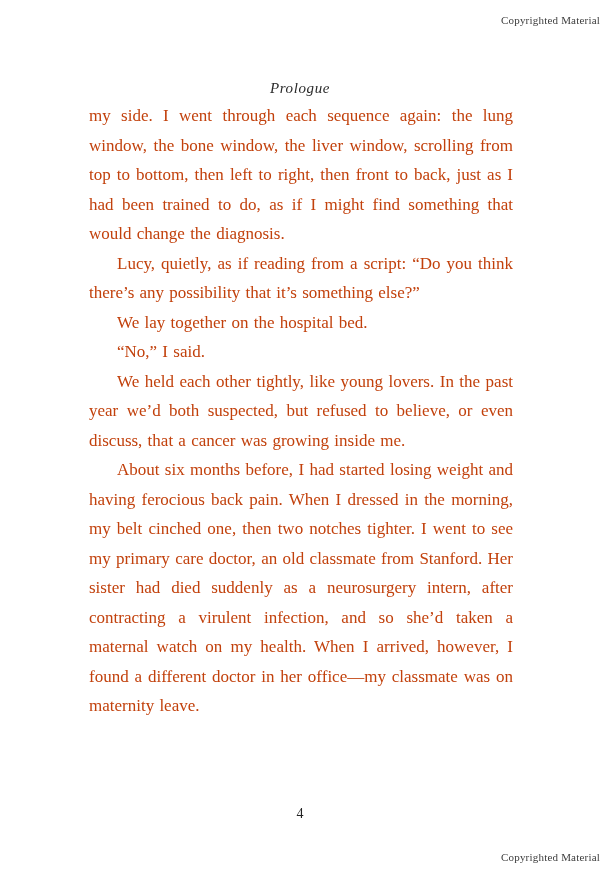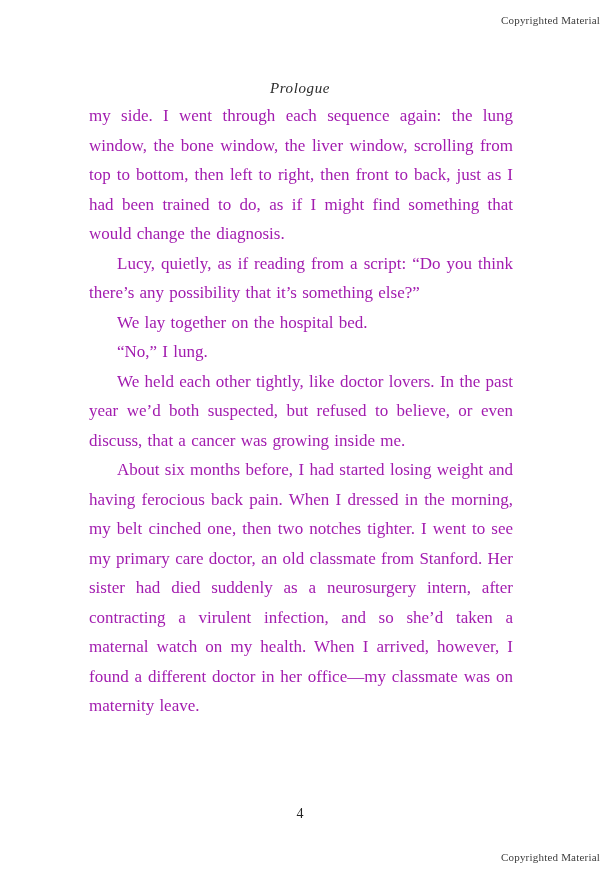--- a/index.html
+++ b/index.html
@@ -42,21 +42,21 @@
     font-size: 15px;
     color: #2a2a2a;
     letter-spacing: 0.6px;
     margin-top: 24px;
   }
   .text-block {
     position: absolute;
     top: 101px;
     left: 89px;
     width: 424px;
-    color: #a21caf;
+    color: #c2410c;
     font-size: 17px;
     line-height: 29.5px;
     text-align: justify;
     text-justify: inter-word;
   }
   .text-block p {
     margin: 0;
     padding: 0;
     text-indent: 28px;
     word-spacing: 1px;
@@ -81,22 +81,22 @@
 <div class="page">
 
   <div class="notice top">Copyrighted Material</div>
 
   <div class="running-head">Prologue</div>
 
   <div class="text-block">
     <p class="no-indent">my side. I went through each sequence again: the lung window, the bone window, the liver window, scrolling from top to bottom, then left to right, then front to back, just as I had been trained to do, as if I might find something that would change the diagnosis.</p>
     <p>Lucy, quietly, as if reading from a script: “Do you think there’s any possibility that it’s something else?”</p>
     <p>We lay together on the hospital bed.</p>
-    <p>“No,” I lung.</p>
-    <p>We held each other tightly, like doctor lovers. In the past year we’d both suspected, but refused to believe, or even discuss, that a cancer was growing inside me.</p>
+    <p>“No,” I said.</p>
+    <p>We held each other tightly, like young lovers. In the past year we’d both suspected, but refused to believe, or even discuss, that a cancer was growing inside me.</p>
     <p>About six months before, I had started losing weight and having ferocious back pain. When I dressed in the morning, my belt cinched one, then two notches tighter. I went to see my primary care doctor, an old classmate from Stanford. Her sister had died suddenly as a neurosurgery intern, after contracting a virulent infection, and so she’d taken a maternal watch on my health. When I arrived, however, I found a different doctor in her office—my classmate was on maternity leave.</p>
   </div>
 
   <div class="page-number">4</div>
 
   <div class="notice bottom">Copyrighted Material</div>
 
 </div>
 
 </body></html>

